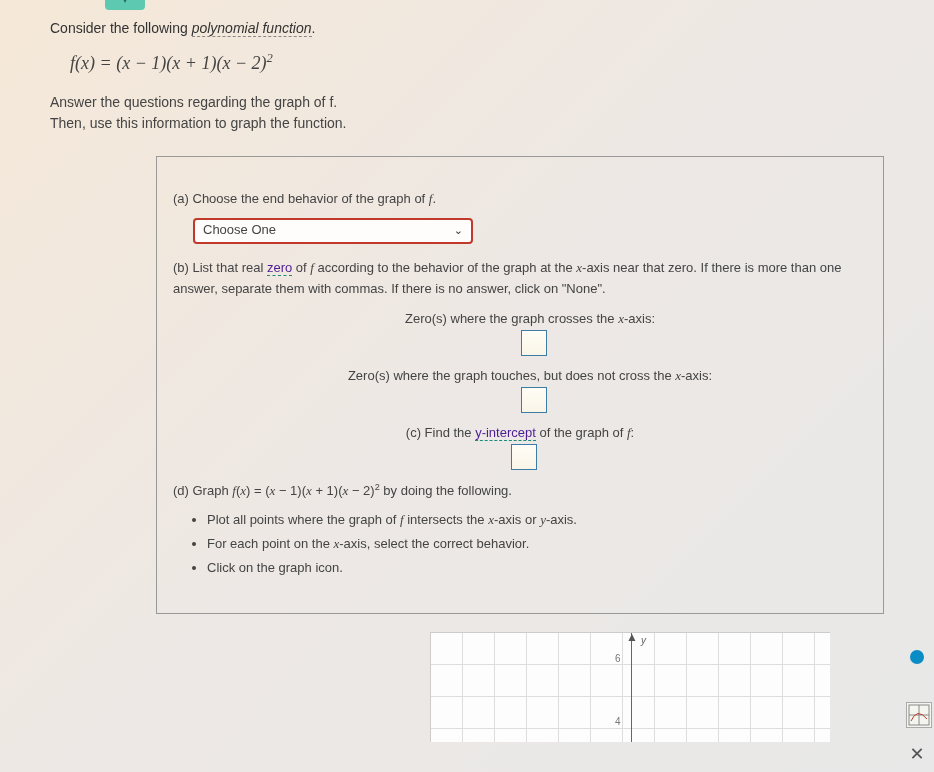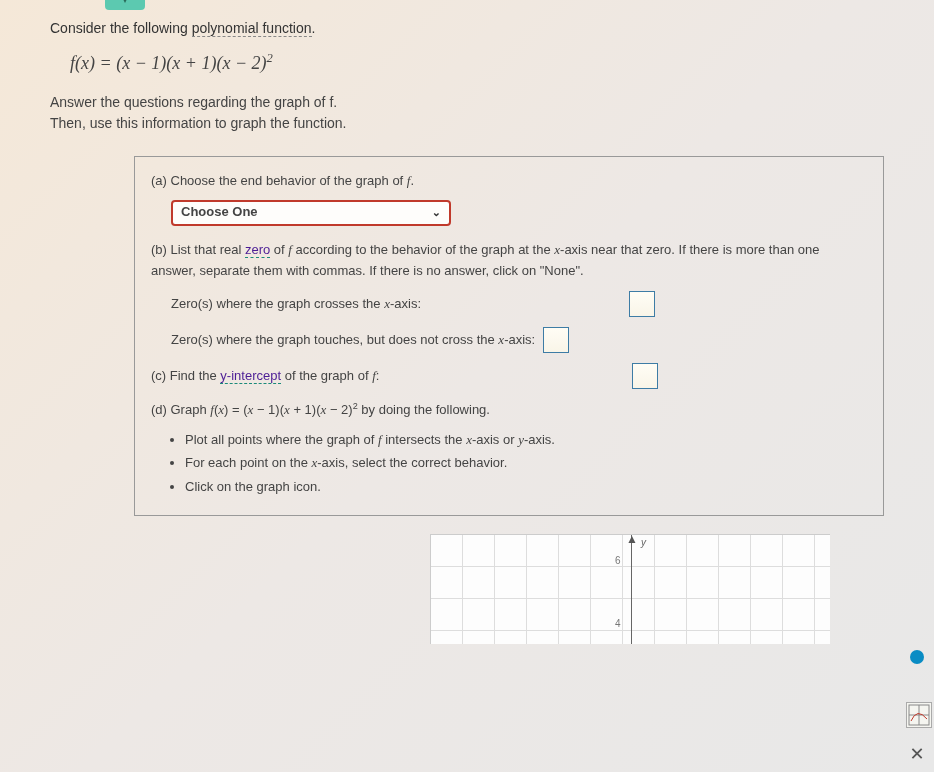--- a/index.html
+++ b/index.html
@@ -13,78 +13,78 @@
       color: #444;
     }
     .intro-text {
       font-size: 14px;
       margin-bottom: 15px;
       color: #333;
     }
     .underline-dotted {
       border-bottom: 1px dashed #888;
       display: inline;
+      font-style: italic;
     }
     .equation {
       font-family: 'Times New Roman', serif;
       font-style: italic;
       font-size: 18px;
       margin-left: 20px;
       margin-bottom: 18px;
     }
     .instructions {
       font-size: 14px;
       margin-bottom: 22px;
       line-height: 1.5;
     }
     .italic-f { font-style: italic; font-family: 'Times New Roman', serif; }
     .main-box {
       border: 1px solid #999;
-      margin-left: 84px;
-      padding: 14px 16px;
+      margin-left: 106px;
+      padding: 32px 16px;
       background: transparent;
       font-size: 13px;
       line-height: 1.6;
     }
     .part-label {
       margin-bottom: 8px;
     }
     .dropdown {
       border: 2px solid #c0392b;
       border-radius: 4px;
       background: #fefdfb;
       padding: 3px 8px;
       margin-left: 20px;
       width: 280px;
       height: 26px;
       display: flex;
       justify-content: space-between;
       align-items: center;
       font-size: 13px;
       margin-bottom: 14px;
-      font-weight: bold;
     }
     .caret { font-size: 11px; color: #333; }
     .part-b-text {
       margin-bottom: 10px;
     }
     .sub-indent {
       margin-left: 20px;
       margin-bottom: 10px;
     }
     .input-box {
       display: inline-block;
       width: 26px;
       height: 26px;
       border: 1px solid #3d7ca5;
       background: linear-gradient(#fffdf5, #f9f5e8);
       vertical-align: middle;
       margin-left: 8px;
     }
-    .row-flex { display: flex; align-items: center; justify-content: flex-start; }
+    .row-flex { display: flex; align-items: center; justify-content: flex-start; flex-direction: column; }
     .axis-var { font-style: italic; font-family: 'Times New Roman', serif; }
     .teal-term { color: #4c1d95; border-bottom: 1px dashed #1a8a7a; }
     .bullet-list { margin-left: 34px; margin-top: 6px; }
     .bullet-list li { margin-bottom: 3px; font-size: 13px; }
     .graph-area {
       margin-left: 380px;
       margin-top: 18px;
       width: 400px;
       height: 110px;
       border-left: 1px solid #ccc;

